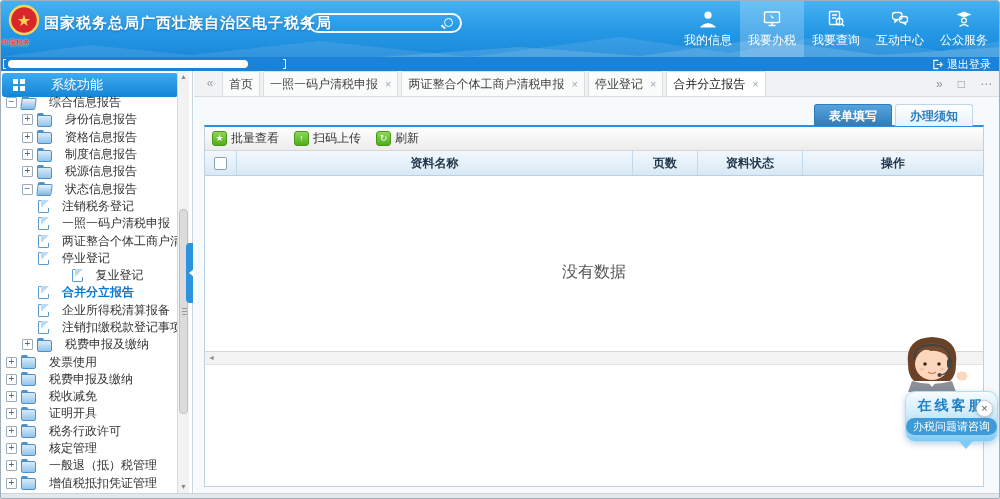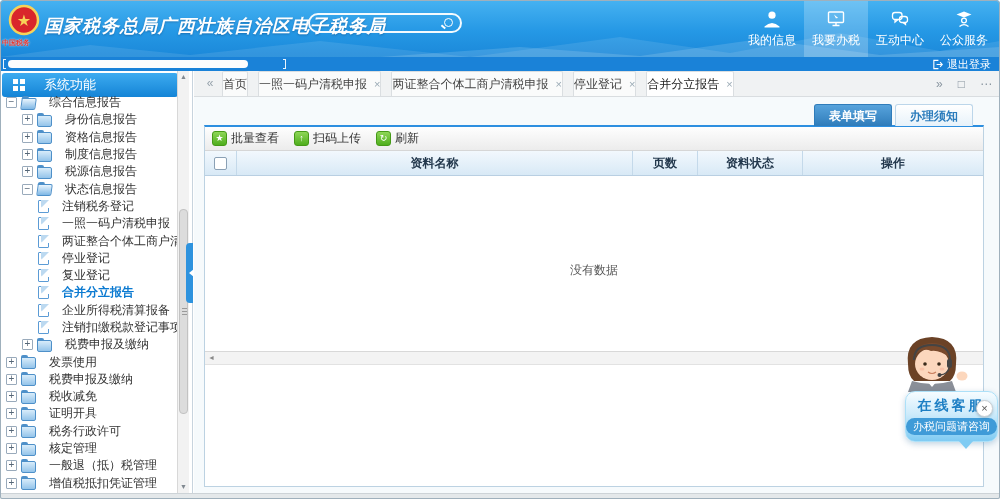--- a/index.html
+++ b/index.html
@@ -7,22 +7,22 @@
   body { position:relative; font-family:"Liberation Sans","DejaVu Sans",sans-serif; background:#fff; }
 
   
   .header { position:absolute; left:0; top:0; width:1000px; height:57px;
     background:linear-gradient(180deg,#46b2f1 0%,#2598e5 55%,#1b88d9 100%);
     border-radius:4px 4px 0 0; overflow:hidden; }
   .mountains { position:absolute; bottom:0; left:0; width:1000px; height:30px; }
   .emblem { position:absolute; left:8px; top:4px; width:34px; height:40px; text-align:center; }
   .logo-text { position:absolute; left:2px; top:38px; width:46px; color:#e8372f; font-size:7px; font-weight:bold;
     text-shadow:0 0 2px #fff; letter-spacing:0; }
-  .app-title { position:absolute; left:44px; top:14px; color:#fff; font-size:18px; font-weight:bold;
-    letter-spacing:1px; text-shadow:0 1px 2px rgba(0,40,90,.35);font-style:italic; }
+  .app-title { position:absolute; left:44px; top:14px; color:#fff; font-size:15px; font-weight:bold;
+    letter-spacing:1px; text-shadow:0 1px 2px rgba(0,40,90,.35); }
   .search-box { position:absolute; left:308px; top:13px; width:154px; height:20px;
     border:2px solid rgba(255,255,255,.95); border-radius:11px; background:transparent; }
   .search-input { position:absolute; left:8px; top:0; width:120px; height:16px; border:none; background:transparent;
     color:#fff; font-size:12px; outline:none; }
   .search-icon { position:absolute; right:7px; top:3px; width:9px; height:9px;
     border:1.5px solid #fff; border-radius:50%; }
   .search-icon::after { content:''; position:absolute; left:-4px; top:7px; width:5px; height:1.5px;
     background:#fff; transform:rotate(40deg); }
   .nav { position:absolute; right:4px; top:0; height:57px; display:flex; }
   .nav-item { width:64px; height:57px; display:flex; flex-direction:column; align-items:center;
@@ -35,21 +35,21 @@
   .htick-l { position:absolute; left:3px; top:2px; width:3px; height:10px; border:1px solid #eaf4fc; border-right:none; }
   .htick-r { position:absolute; left:283px; top:2px; width:3px; height:10px; border:1px solid #eaf4fc; border-left:none; }
   .logout { position:absolute; right:9px; top:0; height:14px; display:flex; align-items:center; gap:4px;
     color:#fff; font-size:11px; cursor:pointer; }
 
   
   .sidebar { position:absolute; left:0; top:71px; width:193px; bottom:6px; background:#fff;
     border-right:1px solid #c8d4de; }
   .side-header { position:absolute; left:2px; top:2px; width:176px; height:24px;
     background:linear-gradient(180deg,#3dabf0,#1484d6); border-radius:3px; display:flex; align-items:center;
-    gap:19px; padding-left:11px; color:#fff; font-size:13px; }
+    gap:26px; padding-left:11px; color:#fff; font-size:13px; }
   .grid-icon { width:12px; height:12px; position:relative; flex:none; }
   .grid-icon::before { content:''; position:absolute; left:0; top:0; width:5px; height:5px; background:#fff;
     box-shadow:7px 0 0 #fff,0 7px 0 #fff,7px 7px 0 #fff; }
   .tree { position:absolute; left:0; top:23px; width:177px; bottom:0; overflow:hidden; font-size:12px; color:#333; }
   .tree-row { height:17.3px; display:flex; align-items:center; white-space:nowrap; cursor:pointer; }
   .expander { width:11px; height:11px; border:1px solid #99aabb; background:#fff; color:#556677;
     font-size:10px; line-height:8px; text-align:center; margin-right:4px; flex:none; border-radius:1px; }
   .node-icon { position:relative; flex:none; margin-right:3px; }
   .i-folder, .i-folder-open { width:15px; height:12px; background:linear-gradient(180deg,#d8ecfa,#94c4ea);
     border:1px solid #4e90c9; border-radius:1px 2px 2px 2px; margin-top:2px; }
@@ -72,22 +72,22 @@
   .collapse-handle { position:absolute; right:-1px; top:172px; width:7px; height:60px; background:#2e93de;
     border-radius:4px 0 0 4px; cursor:pointer; }
   .collapse-handle::after { content:''; position:absolute; left:-1px; top:26px; border:4px solid transparent;
     border-right:5px solid #fff; }
 
   
   .content { position:absolute; left:194px; top:71px; right:0; bottom:6px; background:#f6fafc; }
   .tabbar { position:absolute; left:0; top:0; right:0; height:26px; background:#f0f2f3;
     border-bottom:1px solid #d9dde0; display:flex; align-items:flex-end; padding-left:4px; }
   .tab-nav { width:24px; height:25px; line-height:25px; text-align:center; color:#98a4ad; font-size:12px; cursor:pointer; }
-  .tab { height:25px; padding:0 0; background:#fafbfb; border:1px solid #dadee1; border-bottom:none;
-    margin-right:10px; font-size:12px; color:#444; display:flex; align-items:center; gap:7px; cursor:pointer;
+  .tab { height:25px; padding:0 6px; background:#fafbfb; border:1px solid #dadee1; border-bottom:none;
+    margin-right:3px; font-size:12px; color:#444; display:flex; align-items:center; gap:7px; cursor:pointer;
     border-radius:2px 2px 0 0;text-align:right; }
   .tab.active { background:#fff; color:#222; }
   .tab-close { color:#9aaab5; font-size:11px; }
   .tabbar-right { position:absolute; right:8px; top:0; height:26px; display:flex; align-items:center; gap:15px;
     color:#8a96a0; font-size:12px; }
   .tabbar-right span { cursor:pointer; }
 
   .right-tabs { position:absolute; top:33px; right:27px; display:flex; gap:3px; z-index:2; }
   .rtab { height:22px; line-height:22px; padding:0 14px; font-size:12px; font-weight:bold;
     border-radius:3px 3px 0 0; cursor:pointer; }
@@ -101,21 +101,21 @@
   .tool-btn { display:flex; align-items:center; gap:4px; font-size:12px; color:#333; cursor:pointer; }
   .tool-icon { width:15px; height:15px; border-radius:3px; background:linear-gradient(180deg,#8ed657,#4fae1d);
     border:1px solid #459a17; color:#fff; font-size:9px; line-height:13px; text-align:center; flex:none; }
   .thead { height:25px; display:flex; background:linear-gradient(180deg,#f2f8fd,#d8e9f6);
     border-bottom:1px solid #b9cfe2; font-size:12px; font-weight:bold; color:#23384d; }
   .th { display:flex; align-items:center; justify-content:center; border-right:1px solid #c4d9ea; height:100%; }
   .th-cb { width:32px; } .th-name { flex:1; } .th-pages { width:65px; } .th-status { width:105px; }
   .th-ops { width:180px; border-right:none; }
   .checkbox { width:13px; height:13px; background:#fff; border:1px solid #8aa0b5; border-radius:2px; cursor:pointer; }
   .tbody { height:176px; position:relative; border-bottom:1px solid #d8d8d8; background:#fff; }
-  .empty { position:absolute; left:0; right:0; top:86px; text-align:center; color:#555; font-size:12px; }
+  .empty { position:absolute; left:0; right:0; top:86px; text-align:center; color:#555; font-size:16px; }
   .inner-hscroll { height:13px; background:#f3f3f3; border-bottom:1px solid #e2e2e2; position:relative; }
   .ih-arrow { position:absolute; left:3px; top:2px; font-size:7px; color:#888; cursor:pointer; }
   .pfooter { position:relative; text-align:center; }
   .notice { padding-top:13px; color:#ff0000; font-size:13px; font-weight:bold; }
   .back-btn { margin-top:8px; display:inline-block; height:20px; line-height:19px; padding:0 12px;
     background:linear-gradient(180deg,#5cb0e8,#3f97d6); border:1px solid #3a8cc8; border-radius:3px;
     color:#fff; font-size:12px; cursor:pointer; }
 
   
   .avatar { position:absolute; left:884px; top:332px; z-index:8; }
@@ -168,20 +168,29 @@
     </div>
     <div class="nav-item active">
       <svg width="20" height="20" viewBox="0 0 20 20" fill="none" stroke="#fff" stroke-width="1.4">
         <rect x="2.5" y="3" width="15" height="10.5" rx="1"></rect>
         <path d="M10,13.5 L10,16 M6.5,16.5 L13.5,16.5"></path>
         <path d="M8,5.5 L12.2,9 L9.9,9.3 L11,11.4" fill="#fff" stroke="none"></path>
       </svg>
       <span>我要办税</span>
     </div>
     <div class="nav-item">
+      <svg width="20" height="20" viewBox="0 0 20 20" fill="none" stroke="#fff" stroke-width="1.4">
+        <rect x="3.5" y="2.5" width="10" height="13" rx="1"></rect>
+        <path d="M6,6 L11,6 M6,9 L10,9"></path>
+        <circle cx="13.5" cy="12.5" r="3.2"></circle>
+        <path d="M15.8,14.8 L18,17"></path>
+      </svg>
+      <span>我要查询</span>
+    </div>
+    <div class="nav-item">
       <svg width="20" height="20" viewBox="0 0 20 20" fill="none" stroke="#fff" stroke-width="1.3">
         <rect x="2.5" y="3.5" width="9.5" height="7" rx="2.5"></rect>
         <path d="M5,10.5 L5,13 L8,10.5"></path>
         <rect x="9.5" y="7.5" width="8" height="6" rx="2.5"></rect>
         <path d="M15.5,13.5 L15.5,15.5 L13,13.5"></path>
       </svg>
       <span>互动中心</span>
     </div>
     <div class="nav-item">
       <svg width="20" height="20" viewBox="0 0 20 20" fill="none" stroke="#fff" stroke-width="1.3">
@@ -267,21 +276,21 @@
         <span class="node-icon i-file"></span>
         <span class="node-label">两证整合个体工商户清税申报</span>
       </div>
 
       <div class="tree-row" style="padding-left: 38px;">
 
         <span class="node-icon i-file"></span>
         <span class="node-label">停业登记</span>
       </div>
 
-      <div class="tree-row" style="padding-left: 38px;">
+      <div class="tree-row" style="padding-left: 38px; justify-content: center;">
 
         <span class="node-icon i-file"></span>
         <span class="node-label">复业登记</span>
       </div>
 
       <div class="tree-row" style="padding-left: 38px;">
 
         <span class="node-icon i-file"></span>
         <span class="node-label selected">合并分立报告</span>
       </div>

